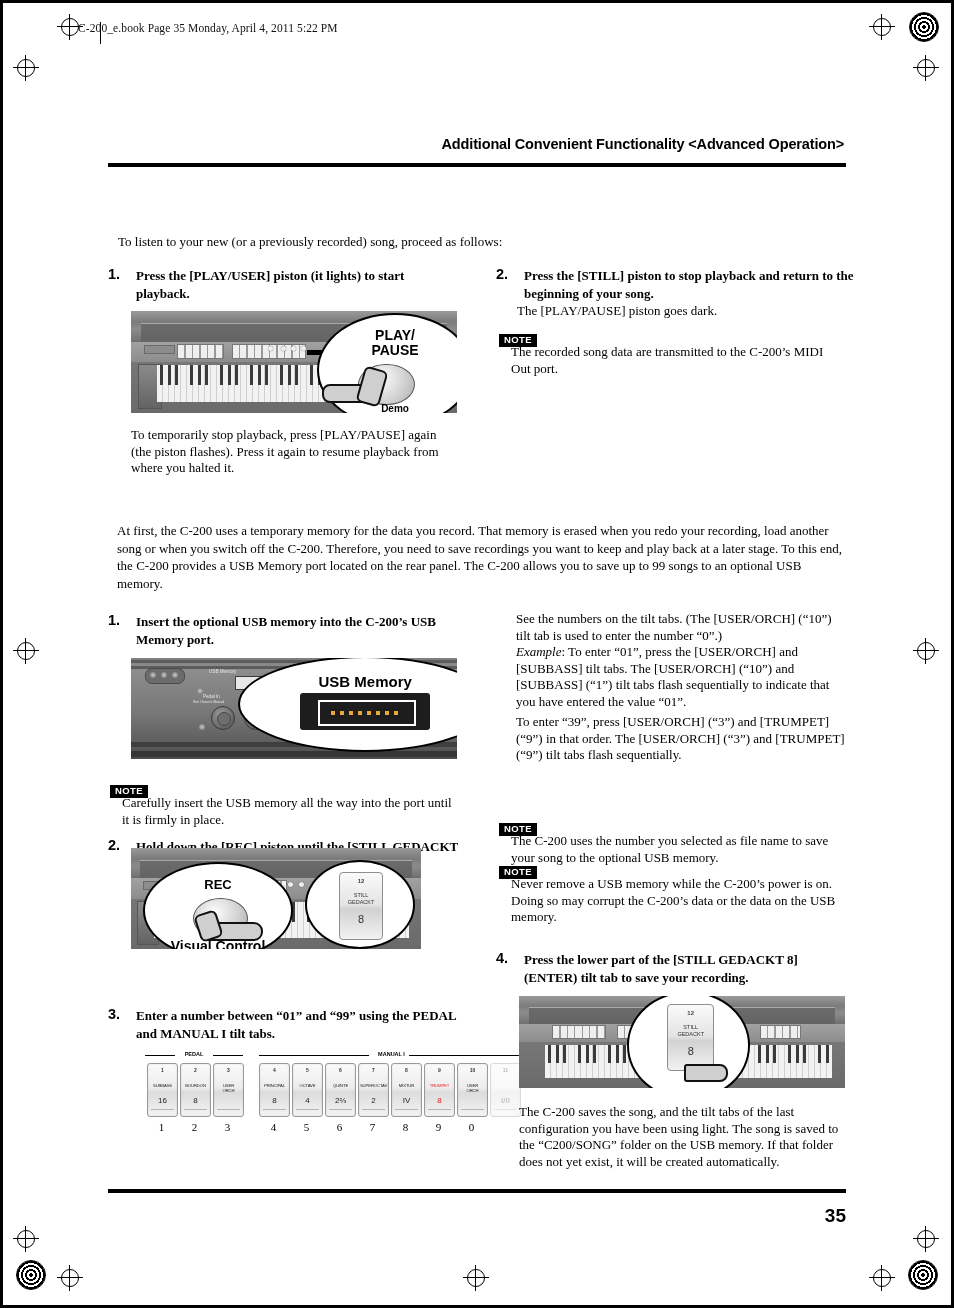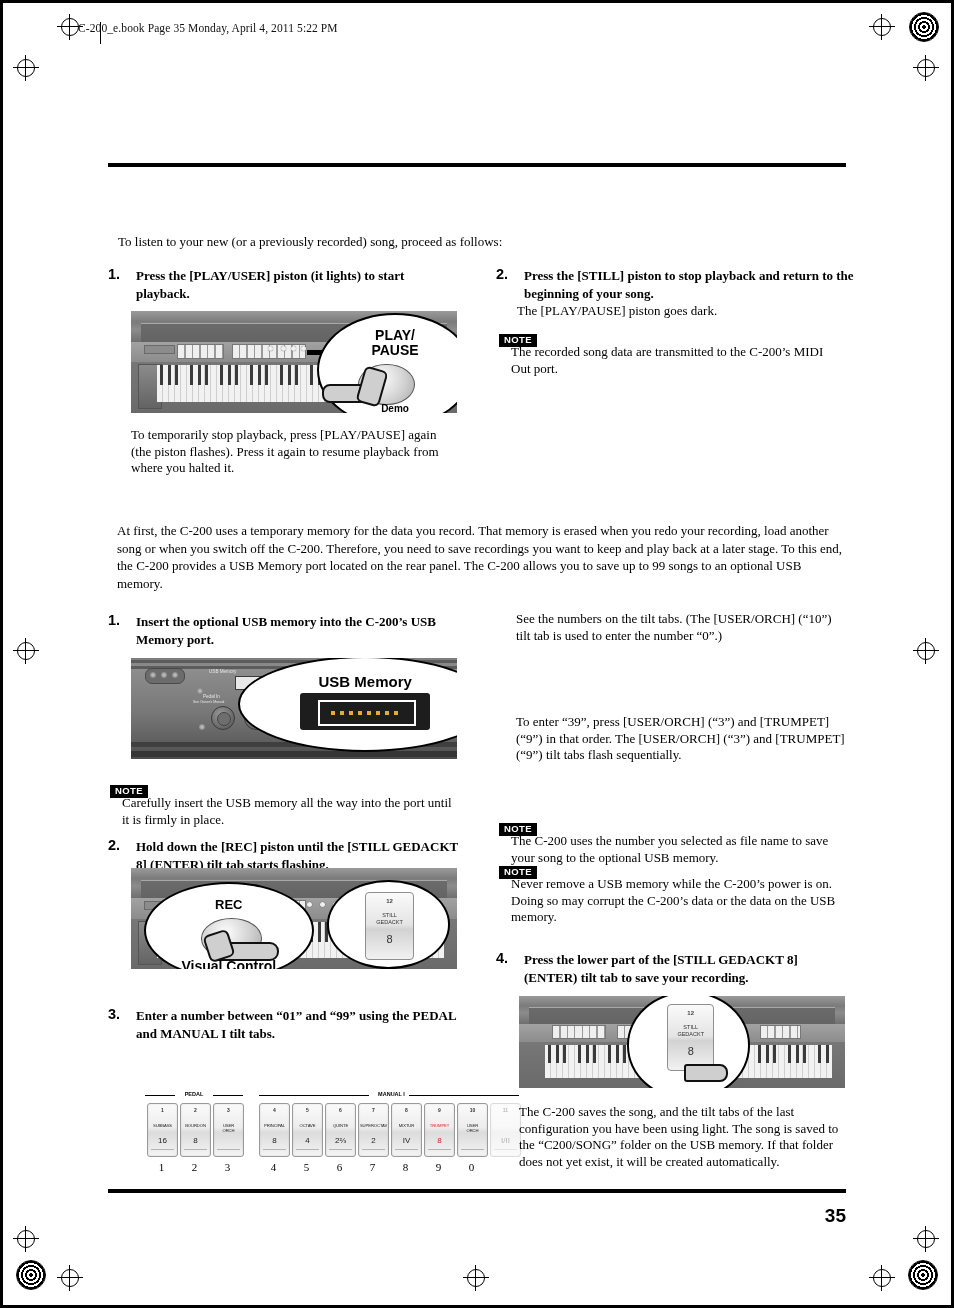--- a/index.html
+++ b/index.html
@@ -196,20 +196,21 @@
   <div class="target" style="left:16px;top:1260px;"></div>
   <div class="target" style="left:908px;top:1260px;"></div>
   <div class="cropmark" style="left:0;top:0;width:954px;height:3px;background:#000;"></div>
   <div class="cropmark" style="left:0;top:1305px;width:954px;height:3px;background:#000;"></div>
   <div class="cropmark" style="left:0;top:0;width:3px;height:1308px;background:#000;"></div>
   <div class="cropmark" style="left:951px;top:0;width:3px;height:1308px;background:#000;"></div>
   <div class="cropmark" style="left:100px;top:22px;width:1.2px;height:22px;"></div>
 
   <div class="slug">C-200_e.book  Page 35  Monday, April 4, 2011  5:22 PM</div>
 
+  <div class="runhead">Additional Convenient Functionality &lt;Advanced Operation&gt;</div>
   <div class="rule-top"></div>
   <div class="rule-bot"></div>
   <div class="folio">35</div>
 
   <div class="intro" style="left:118px;top:234px;width:720px;">To listen to your new (or a previously recorded) song, proceed as follows:</div>
 
   <div class="step" style="left:108px;top:266px;width:350px;">
     <div class="num">1.</div>
     <div class="txt" style="width:310px;">Press the [PLAY/USER] piston (it lights) to start playback.</div>
   </div>
@@ -310,21 +311,21 @@
   <div class="notewrap" style="left:110px;top:780px;width:345px;">
     <div class="nb"><span class="notebadge">NOTE</span></div>
     <div class="ntxt" style="width:330px;">Carefully insert the USB memory all the way into the port until it is firmly in place.</div>
   </div>
 
   <div class="step" style="left:108px;top:837px;width:355px;">
     <div class="num">2.</div>
     <div class="txt" style="width:330px;">Hold down the [REC] piston until the [STILL GEDACKT 8] (ENTER) tilt tab starts flashing.</div>
   </div>
 
-  <div class="photo" style="left:131px;top:868px;width:326px;height:101px;">
+  <div class="photo" style="left:131px;top:848px;width:290px;height:101px;">
     <div class="organ-case"></div>
     <div class="organ-lid"></div>
     <div class="organ-panel"></div>
     <div class="keybed"></div>
     <div class="sidepanel"></div>
     <div class="brandtag"></div>
     <div class="tabrow" style="left:14%;width:14%;"></div>
     <div class="tabrow" style="left:31%;width:22%;"></div>
     <div class="tabrow" style="left:77%;width:10%;"></div>
     <div class="led" style="left:40%;"></div>
@@ -358,21 +359,21 @@
         <div class="c">8</div>
       </div>
     </div>
   </div>
 
   <div class="step" style="left:108px;top:1006px;width:355px;">
     <div class="num">3.</div>
     <div class="txt" style="width:330px;">Enter a number between “01” and “99” using the PEDAL and MANUAL I tilt tabs.</div>
   </div>
 
-  <div class="tabsfig" style="left:145px;top:1055px;width:300px;height:85px;margin-top:40px;">
+  <div class="tabsfig" style="left:145px;top:1055px;width:300px;height:85px;">
     <div style="position:absolute;left:0;top:0;width:98px;height:62px;">
       <div class="grouprule" style="left:0;width:30px;"></div>
       <div class="grouprule" style="right:0;width:30px;"></div>
       <div class="grouplabel">PEDAL</div>
       <div id="pedal-tabs">
           <div class="tilt" style="left: 2px; top: 8px;">
             <div class="tnum">1</div>
             <div class="tname">SUBBASS</div>
             <div class="tfoot">16</div>
             <div class="split"></div>
@@ -452,20 +453,23 @@
             <div class="tnum">11</div>
             <div class="tname"></div>
             <div class="tfoot">I/II</div>
             <div class="split"></div>
           </div>
         </div>
     </div>
   </div>
 
   <div class="body" style="left:516px;top:611px;width:330px;">See the numbers on the tilt tabs. (The [USER/ORCH] (“10”) tilt tab is used to enter the number “0”.)</div>
+  <div class="body" style="left:516px;top:644px;width:330px;">
+    <span class="ital">Example</span><span>: To enter “01”, press the [USER/ORCH] and [SUBBASS] tilt tabs. The [USER/ORCH] (“10”) and [SUBBASS] (“1”) tilt tabs flash sequentially to indicate that you have entered the value “01”.</span>
+  </div>
   <div class="body" style="left:516px;top:714px;width:330px;">To enter “39”, press [USER/ORCH] (“3”) and [TRUMPET] (“9”) in that order. The [USER/ORCH] (“3”) and [TRUMPET] (“9”) tilt tabs flash sequentially.</div>
 
   <div class="notewrap" style="left:499px;top:818px;width:345px;">
     <div class="nb"><span class="notebadge">NOTE</span></div>
     <div class="ntxt" style="width:330px;">The C-200 uses the number you selected as file name to save your song to the optional USB memory.</div>
   </div>
 
   <div class="notewrap" style="left:499px;top:861px;width:345px;">
     <div class="nb"><span class="notebadge">NOTE</span></div>
     <div class="ntxt" style="width:335px;">Never remove a USB memory while the C-200’s power is on. Doing so may corrupt the C-200’s data or the data on the USB memory.</div>

